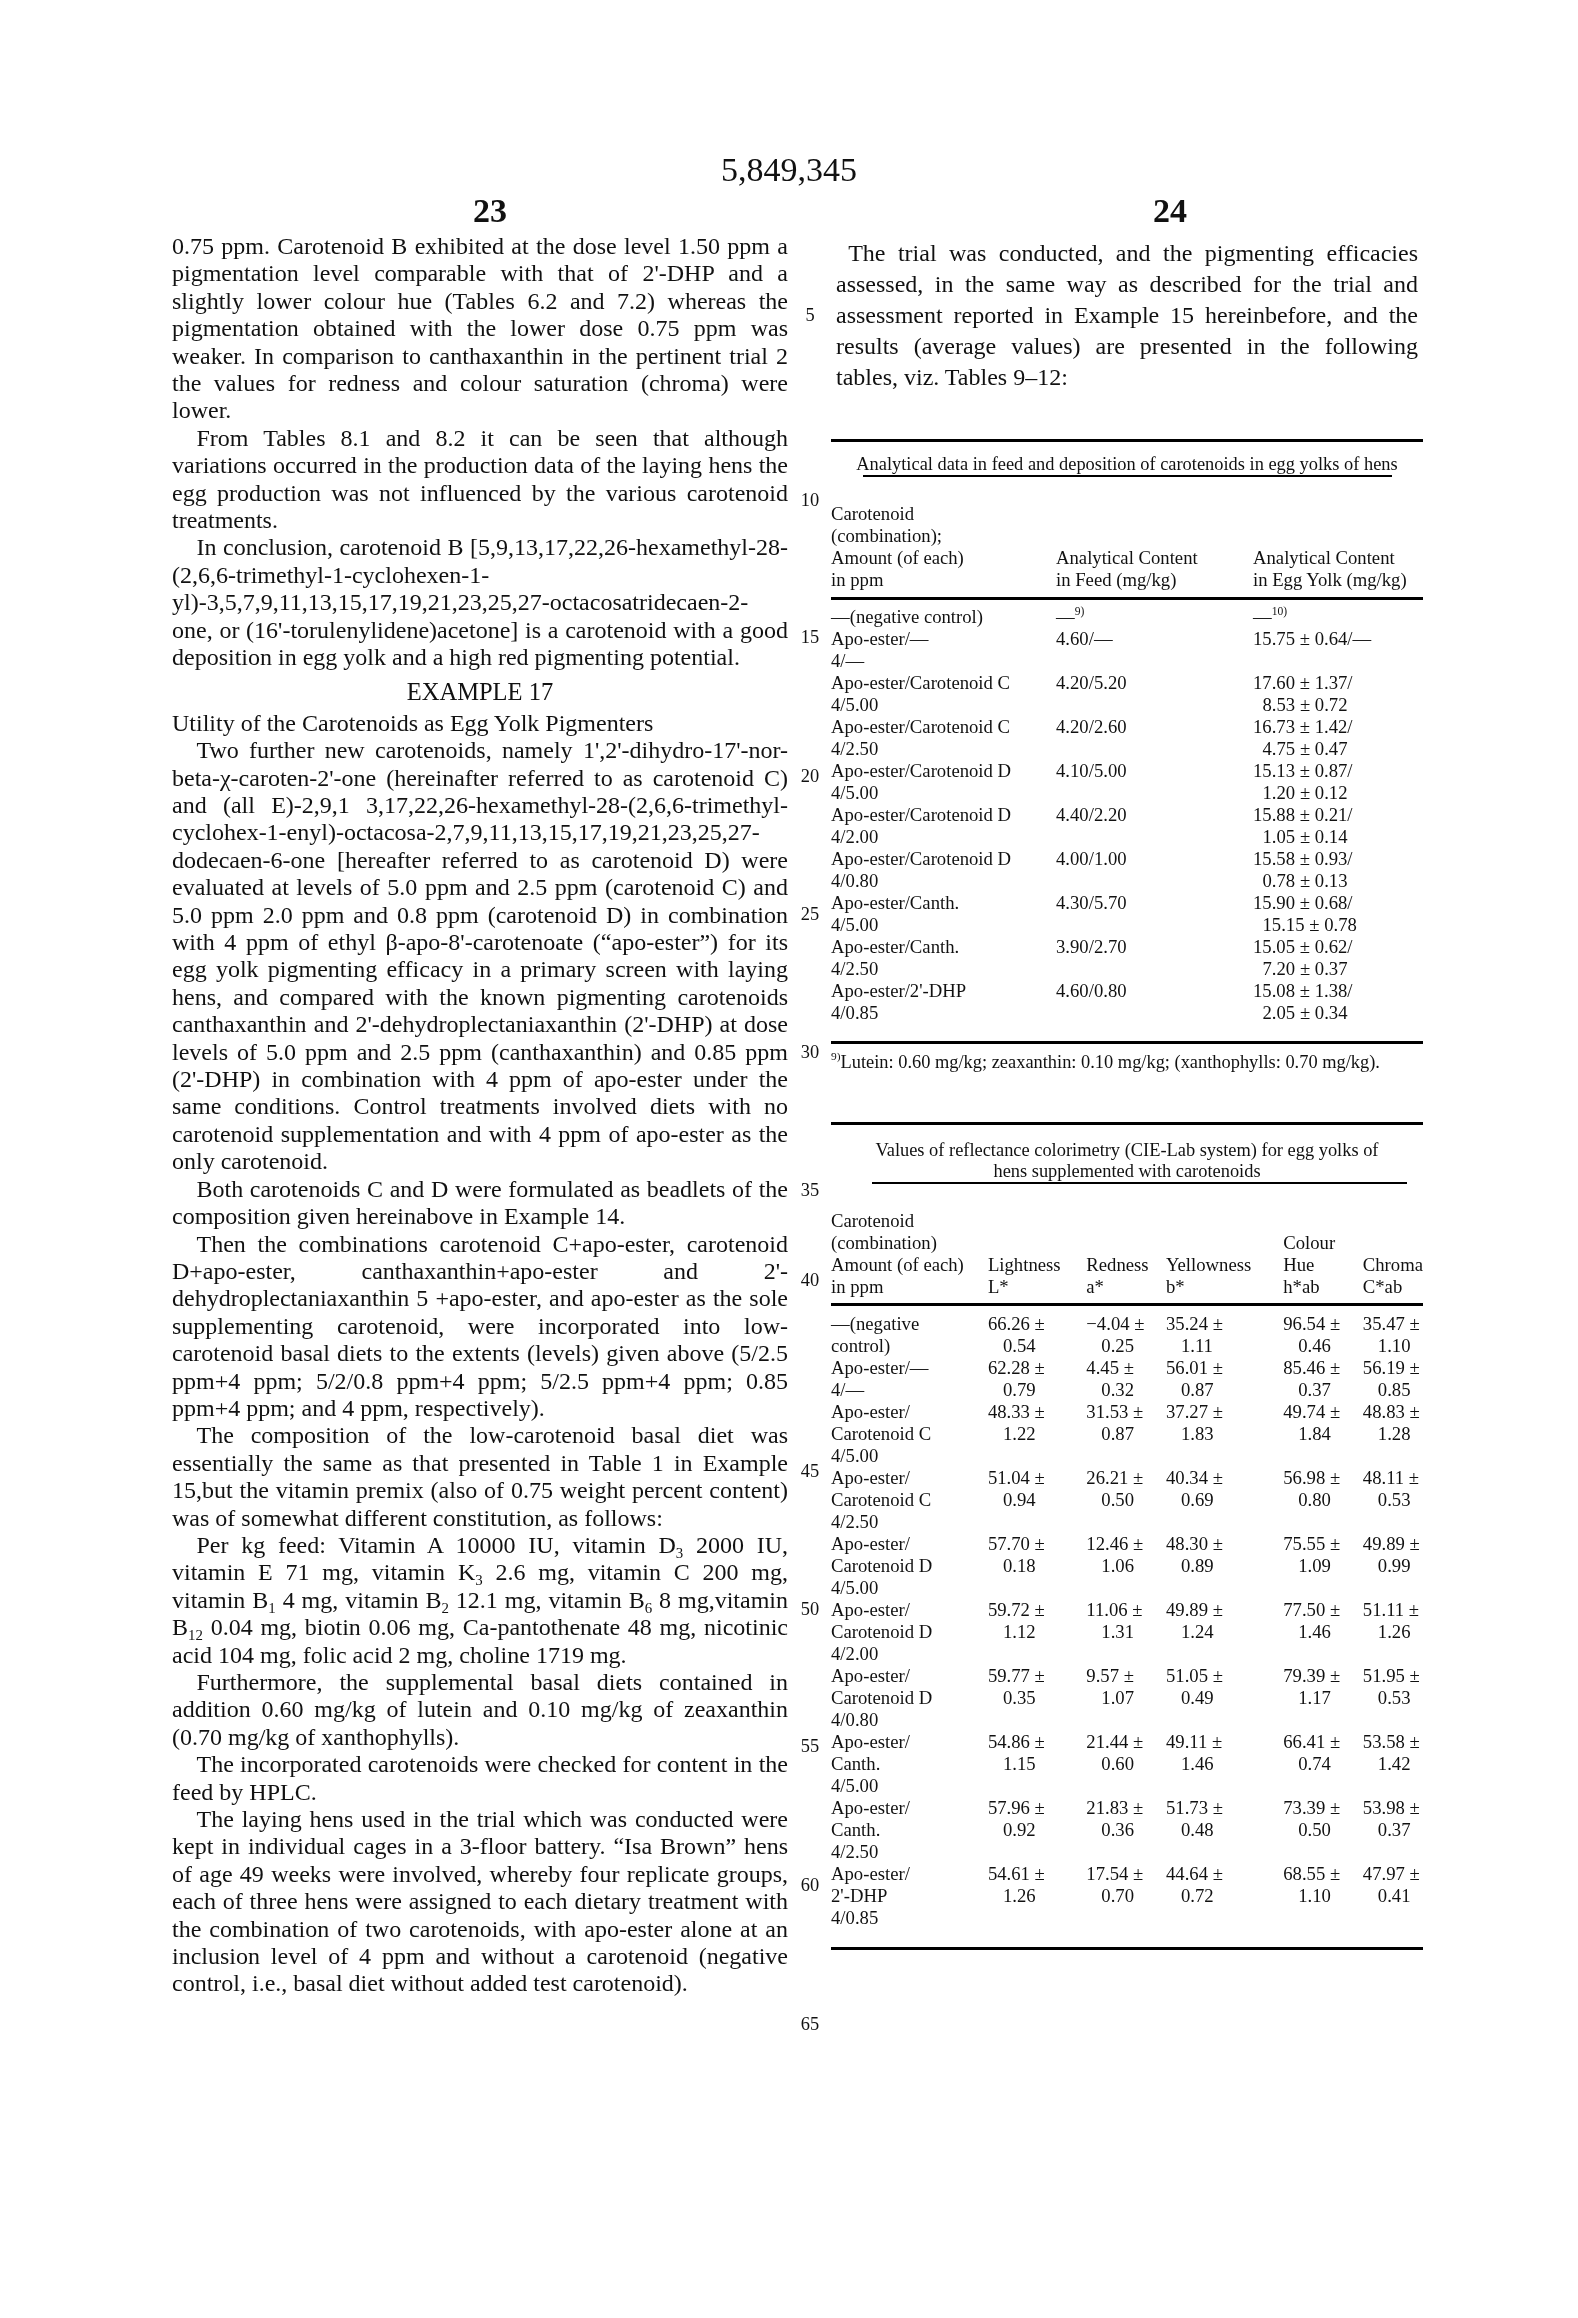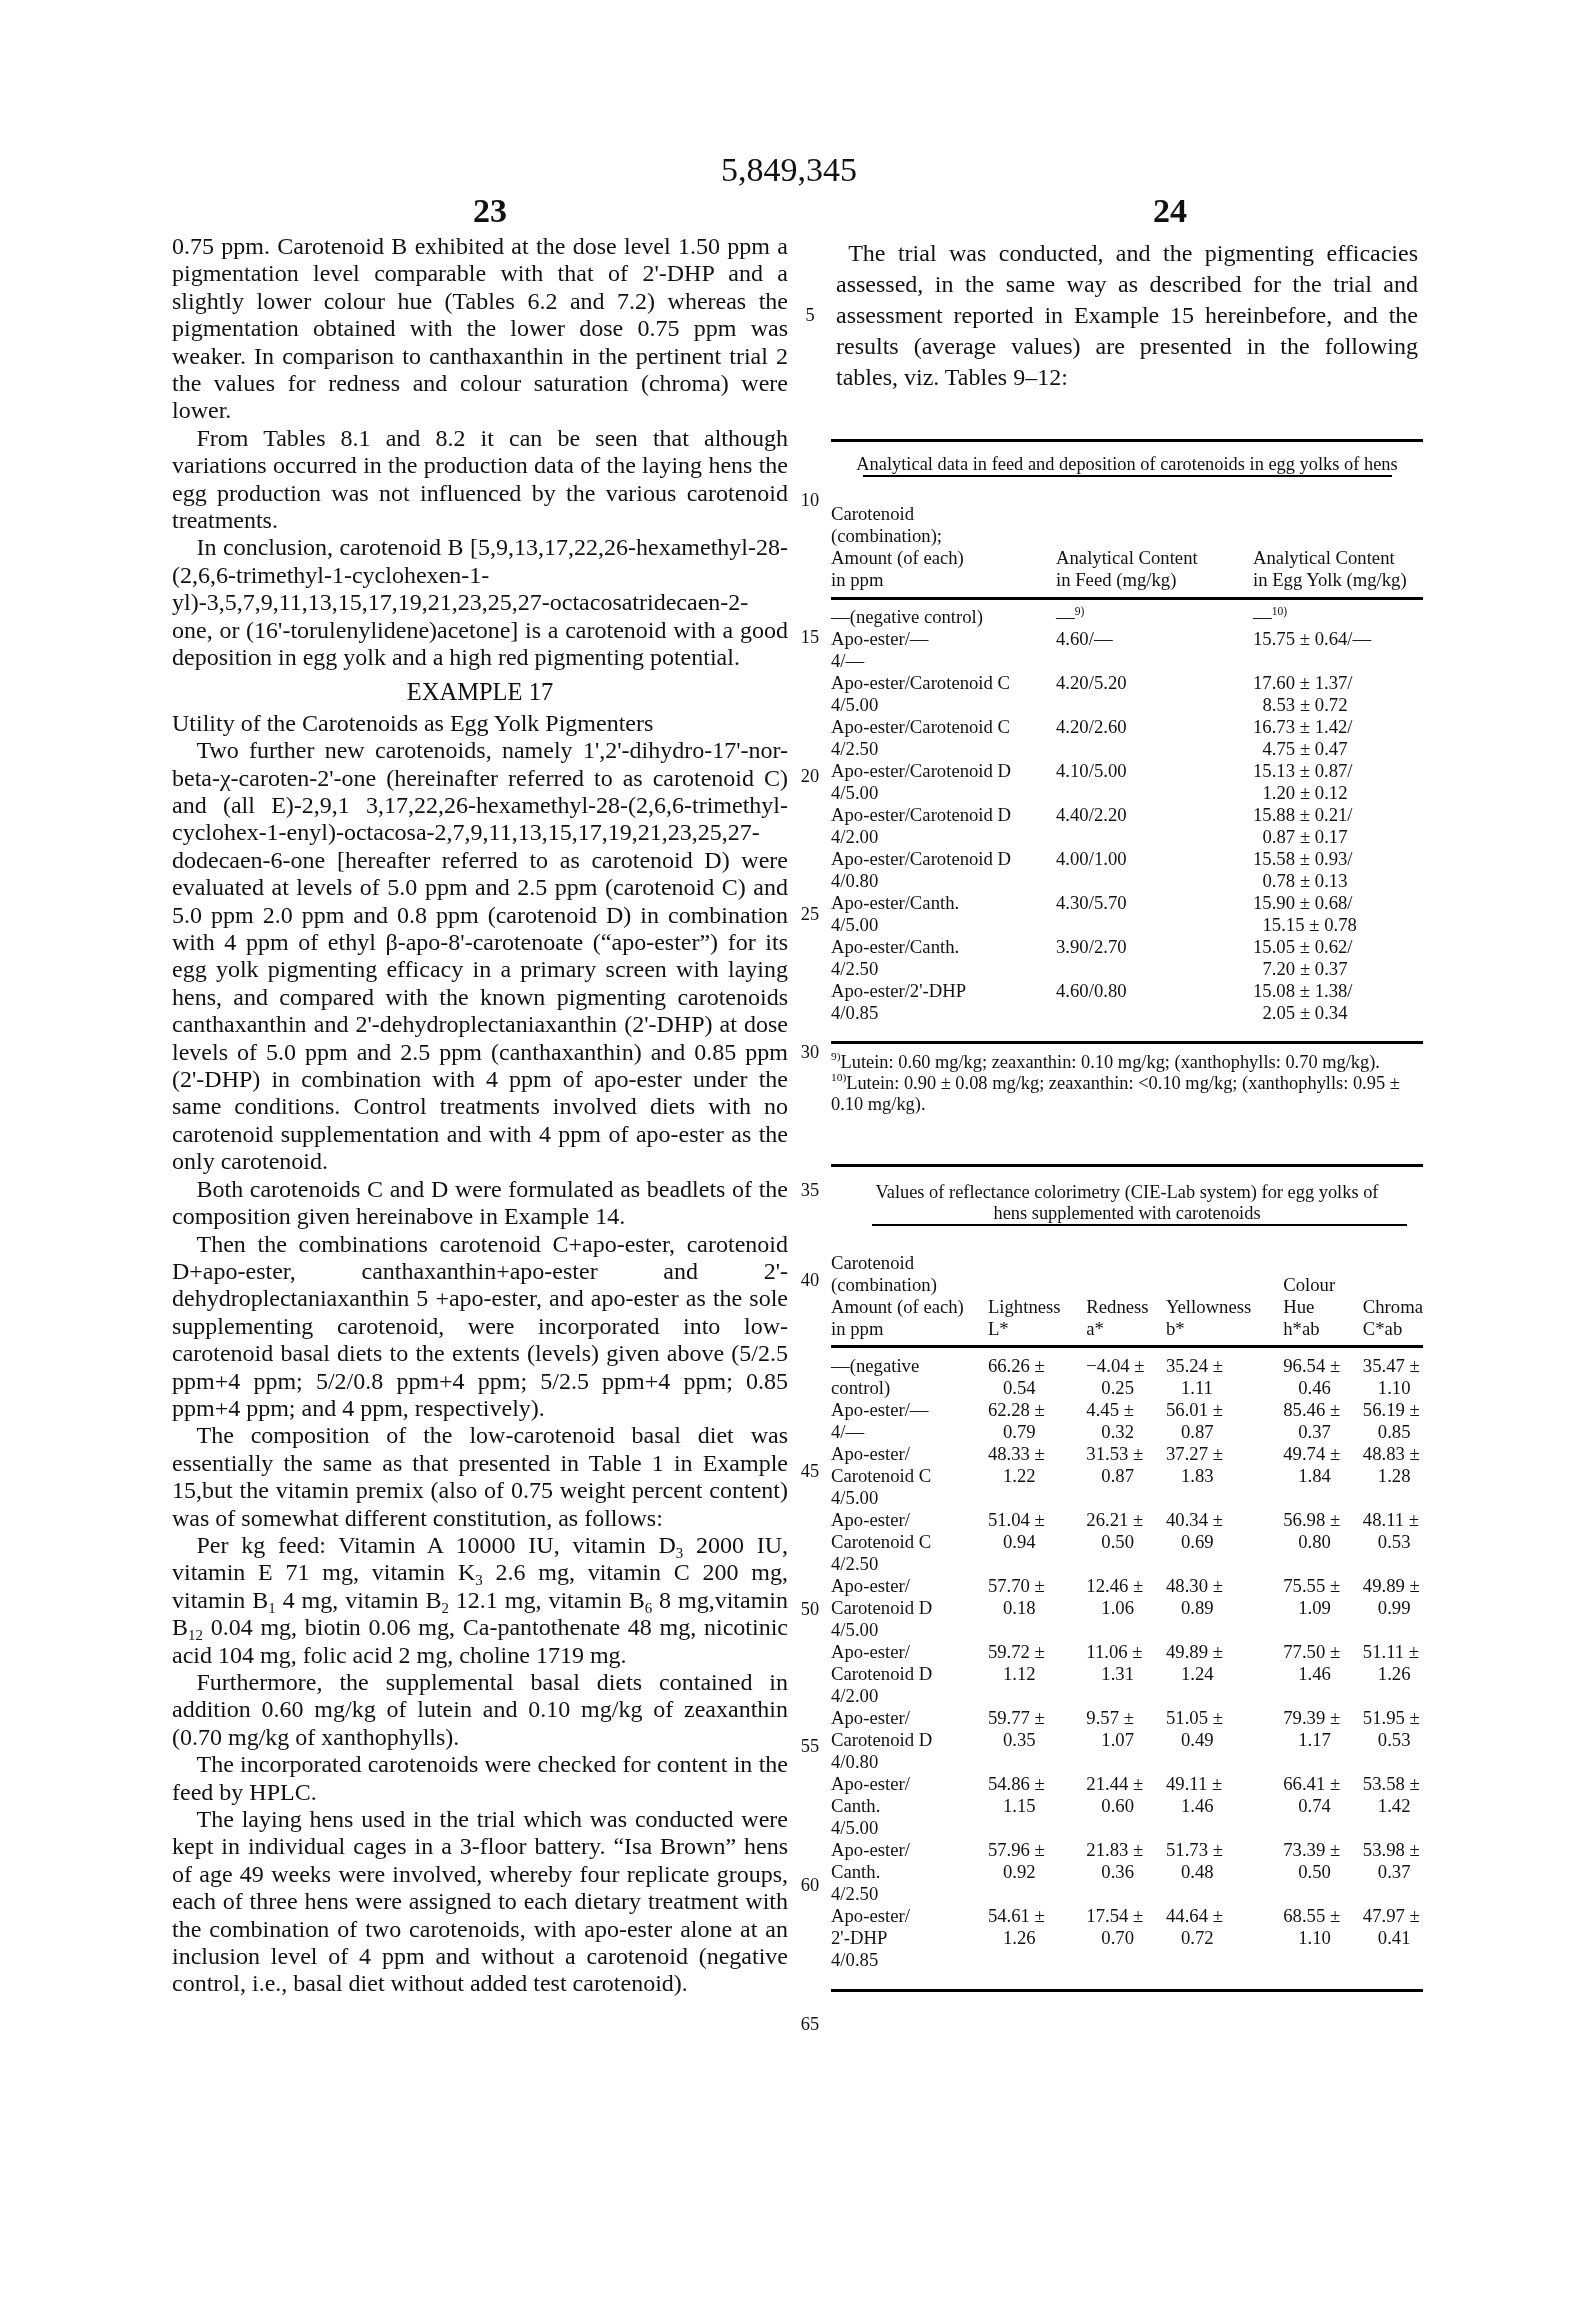--- a/index.html
+++ b/index.html
@@ -159,21 +159,21 @@
             </td>
           </tr>
           <tr>
             <td>
               <div>Apo-ester/Carotenoid D</div>
               <div>4/2.00</div>
             </td>
             <td><span>4.40/2.20</span></td>
             <td>
               <div><span>15.88 ± 0.21/</span></div>
-              <div style="padding-left:9.5px">0.87 ± 0.17</div>
+              <div style="padding-left:9.5px">1.05 ± 0.14</div>
             </td>
           </tr>
           <tr>
             <td>
               <div>Apo-ester/Carotenoid D</div>
               <div>4/0.80</div>
             </td>
             <td><span>4.00/1.00</span></td>
             <td>
               <div><span>15.58 ± 0.93/</span></div>
@@ -211,21 +211,20 @@
             <td>
               <div><span>15.08 ± 1.38/</span></div>
               <div style="padding-left:9.5px">2.05 ± 0.34</div>
             </td>
           </tr>
         </tbody>
     </table>
     <div class="rule-thick" style="margin-top:16.3px;"></div>
     <div class="footnote" style="margin-top:8.2px;">
       <div><sup>9)</sup><span>Lutein: 0.60 mg/kg; zeaxanthin: 0.10 mg/kg; (xanthophylls: 0.70 mg/kg).</span></div>
-      <div><sup>10)</sup><span>Lutein: 0.90 ± 0.08 mg/kg; zeaxanthin: &lt;0.10 mg/kg; (xanthophylls: 0.95 ± 0.10 mg/kg).</span></div>
     </div>
   </div>
 
   <div style="margin-top:49px;">
     <div class="rule-thick" style="margin-top:9.5px;"></div>
     <p class="tbl-caption" style="width:517px; margin-top:15px;">Values of reflectance colorimetry (CIE-Lab system) for egg yolks of hens supplemented with carotenoids</p>
     <div class="rule-thin" style="width:535px; margin:0 0 0 41px;"></div>
     <table class="tbl" style="margin-top:26px;">
       <thead>
         <tr>

